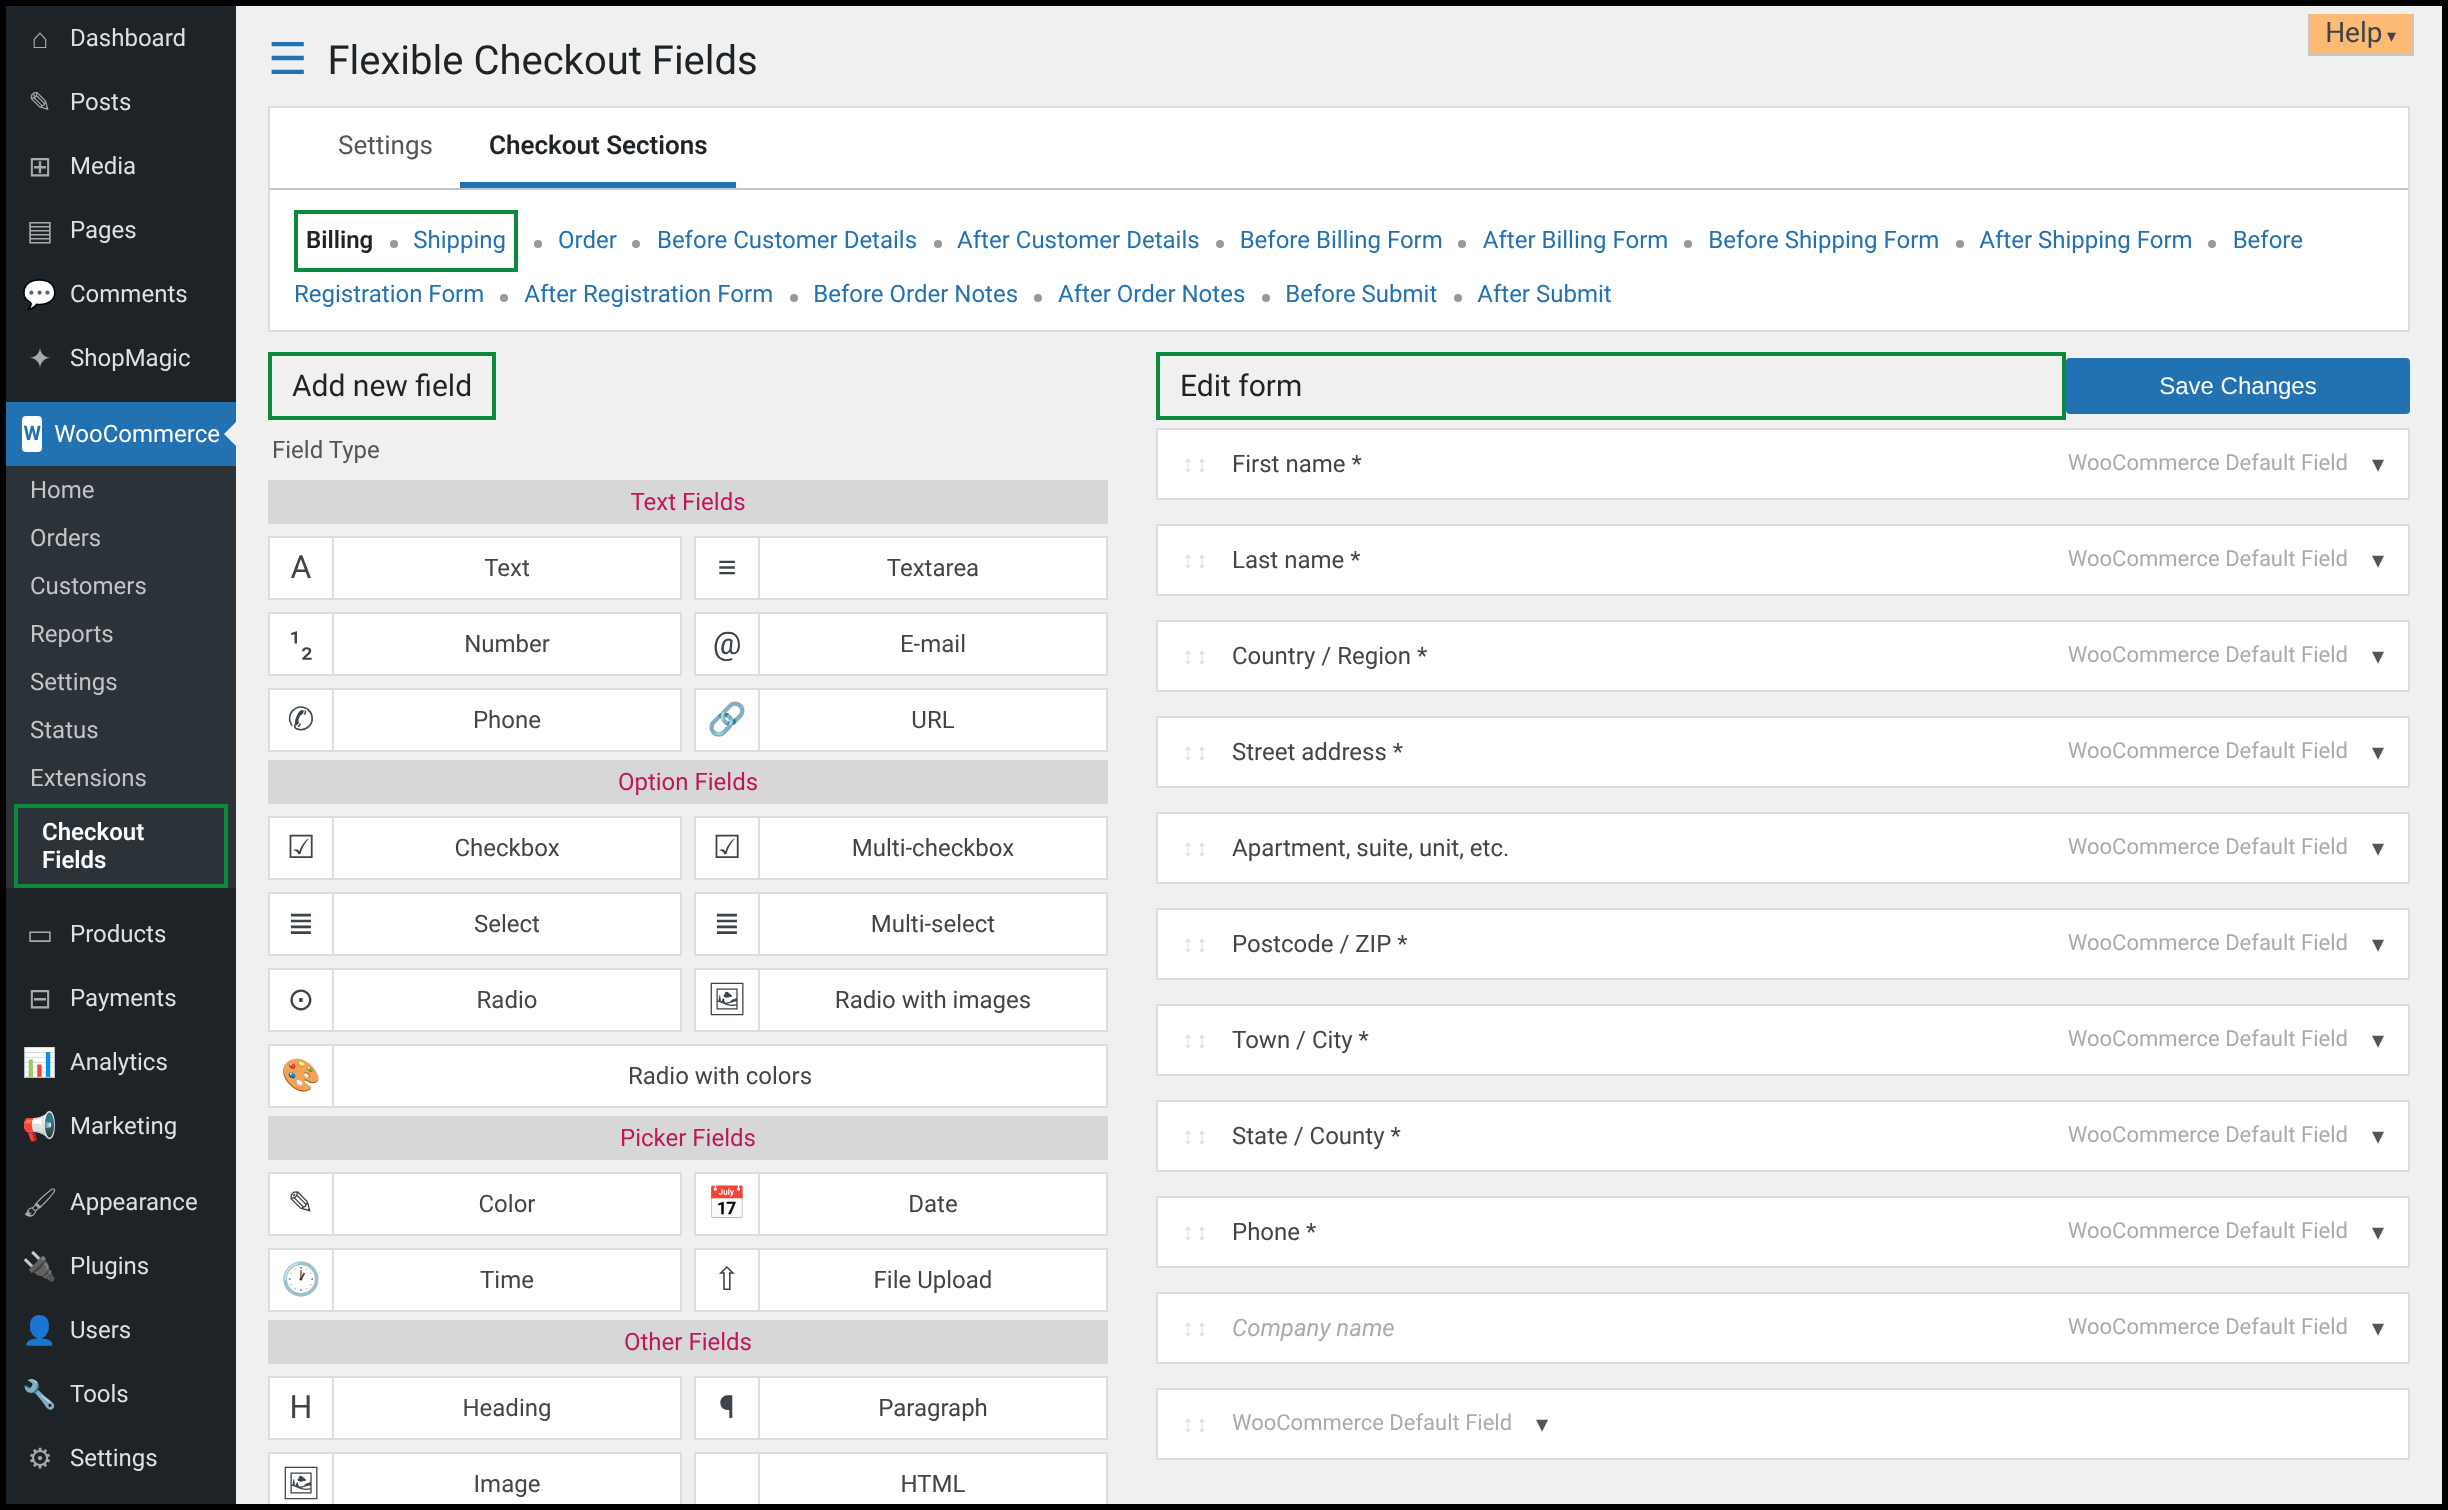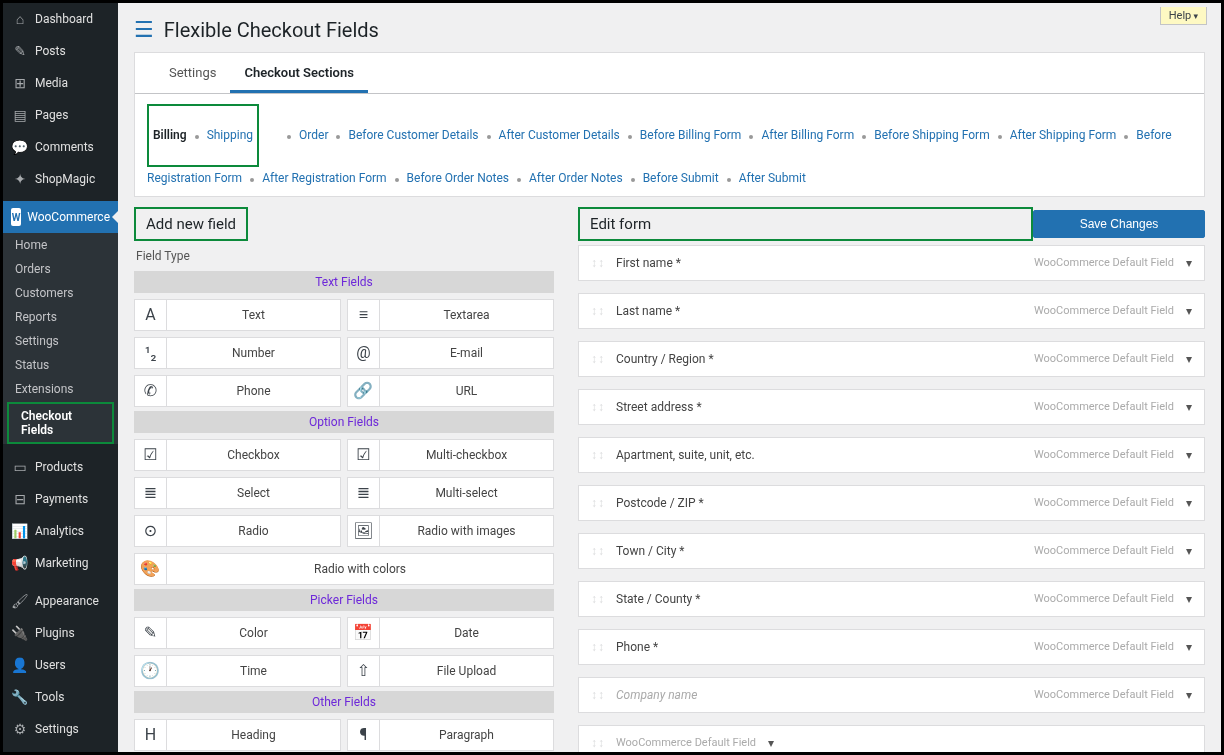--- a/index.html
+++ b/index.html
@@ -14,48 +14,48 @@
 .sb-item.active .sb-ic { color: #fff; }
 .sb-item.active::after { content: ''; position: absolute; right: 0; top: 50%; transform: translateY(-50%); border: 6px solid transparent; border-right-color: #f0f0f1; }
 .sb-sub { background: #2c3338; }
 .sb-sub-i { padding: 5px 8px 5px 12px; color: #c3c4c7; cursor: pointer; font-size: 12px; }
 .sb-sub-i.on { color: #fff; font-weight: 600; }
 .sb-sub-i.hl { border: 2px solid #0c8a3b; margin: 1px 4px; }
 .sb-sep { height: 6px; }
 
 
 .content { position: absolute; left: 115px; top: 0; right: 0; bottom: 0; overflow: hidden; }
-.help { position: absolute; right: 14px; top: 4px; background: #fef9c3; border: 1px solid #c3c4c7; border-top: none; padding: 2px 8px; font-size: 11px; cursor: pointer; }
+.help { position: absolute; right: 14px; top: 4px; background: #fdba74; border: 1px solid #c3c4c7; border-top: none; padding: 2px 8px; font-size: 14px; cursor: pointer; }
 .help::after { content: ' ▾'; font-size: 9px; }
 
 .page-head { display: flex; align-items: center; padding: 14px 16px 10px; }
 .ph-ic { color: #2271b1; font-size: 22px; margin-right: 10px; }
 .page-head h1 { font-size: 20px; font-weight: 400; color: #1d2327; }
 
 .panel { background: #fff; margin: 0 16px; border: 1px solid #dcdcde; }
 .tabs { border-bottom: 1px solid #c3c4c7; display: flex; padding: 0 20px; }
 .tabs a { padding: 12px 14px 10px; color: #555; cursor: pointer; }
 .tabs a.on { color: #1d2327; border-bottom: 3px solid #2271b1; font-weight: 600; }
 
 .subs { padding: 10px 12px 6px; font-size: 12px; line-height: 1.9; }
 .subs a { color: #2271b1; cursor: pointer; }
 .subs a.cur { color: #1d2327; font-weight: 600; }
 .subs .sep { color: #999; margin: 0 8px; display: inline-flex; align-items: center; }
 .subs .sep::before { content: ''; display: inline-block; width: 4px; height: 4px; background: #999; border-radius: 50%; }
-.el-box { border: 2px solid #0c8a3b; padding: 18px 4px; display: inline-block; margin-right: 20px; }
+.el-box { border: 2px solid #0c8a3b; padding: 2px 4px; display: inline-block; margin-right: 0; }
 
 .cols { display: flex; gap: 24px; margin: 10px 16px 0; }
 .col-l { flex: 0 0 420px; }
 .col-r { flex: 1; }
 
 .sec-h { font-size: 15px; font-weight: 400; color: #1d2327; padding: 6px 10px; }
 .hl-g { border: 2px solid #0c8a3b; display: inline-block; }
 
 .flabel { font-size: 12px; color: #555; padding: 8px 2px 4px; }
-.grp-h { background: #d7d7d7; text-align: center; padding: 4px; font-size: 12px; color: #6d28d9; margin: 4px 0 0; }
+.grp-h { background: #d7d7d7; text-align: center; padding: 4px; font-size: 12px; color: #be185d; margin: 4px 0 0; }
 .row2 { display: flex; gap: 6px; margin-top: 6px; }
 .ft-btn { flex: 1; display: flex; align-items: center; border: 1px solid #dcdcde; background: #fff; cursor: pointer; height: 32px; }
 .ft-ic { width: 32px; display: flex; align-items: center; justify-content: center; color: #3c434a; font-size: 16px; border-right: 1px solid #dcdcde; height: 100%; }
 .ft-lb { flex: 1; text-align: center; font-size: 12px; color: #444; }
 
 .rsv { display: flex; justify-content: center; align-items: center; margin-bottom: 4px; }
 .btn-pri { background: #2271b1; color: #fff; border: 1px solid #2271b1; padding: 6px 20px; cursor: pointer; font-size: 12px; border-radius: 2px; width: 172px; text-align: center; }
 .rsv .hl-g { flex: 1; }
 
 .fld { display: flex; align-items: center; border: 1px solid #dcdcde; background: #fff; padding: 10px 12px; margin-bottom: 12px; font-size: 12px; }

